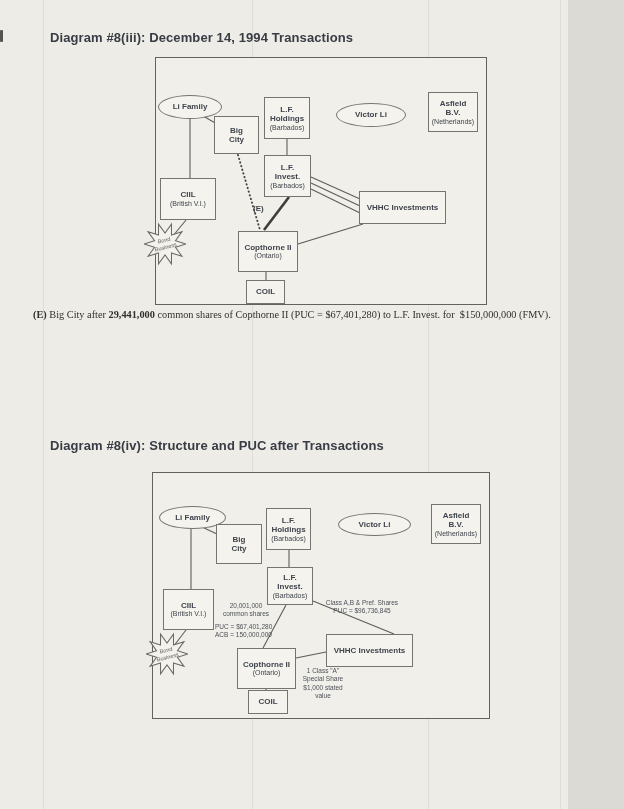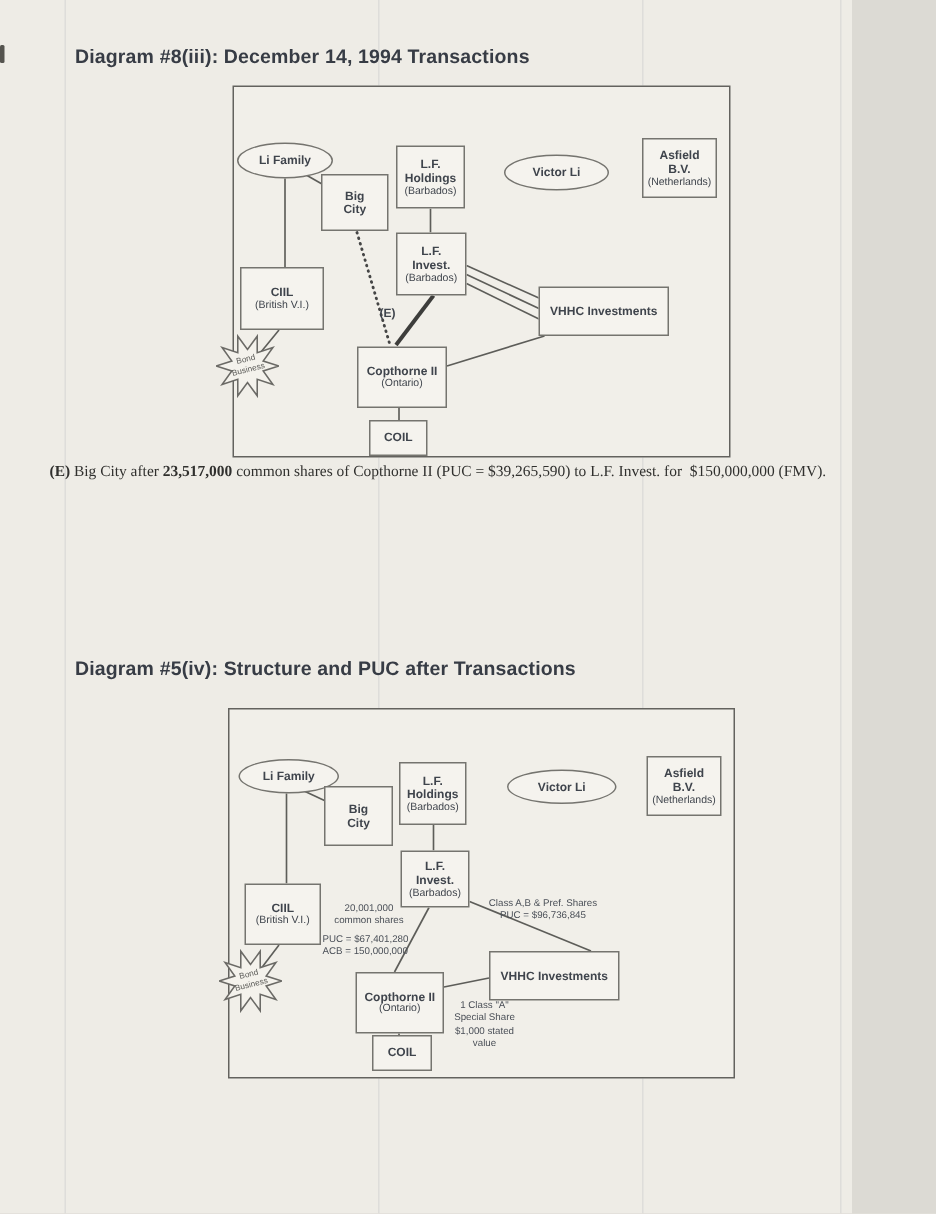--- a/index.html
+++ b/index.html
@@ -129,23 +129,23 @@
     <div class="elabel" id="d1-elabel">(E)</div>
     <div class="burst" id="d1-burst">
       <svg viewBox="0 0 40 44">
         <polygon points="40,22 30,25.2 36.2,33.8 26.2,30.5 26.2,41 20,32.5 13.8,41 13.8,30.5 3.8,33.8 10,25.2 0,22 10,18.8 3.8,10.2 13.8,13.5 13.8,3 20,11.5 26.2,3 26.2,13.5 36.2,10.2 30,18.8" fill="#f4f2ec" stroke="#6b6a66" stroke-width="1"></polygon>
       </svg>
       <div class="bond-label">Bond
 Business</div>
     </div>
   </div>
 
-  <div class="caption"><b>(E)</b><span> Big City after </span><b>23,517,000</b><span> common shares of Copthorne II (PUC = $39,265,590) to L.F. Invest. for  $150,000,000 (FMV).</span></div>
-
-  <div class="title" id="title2">Diagram #5(iv): Structure and PUC after Transactions</div>
+  <div class="caption"><b>(E)</b><span> Big City after </span><b>29,441,000</b><span> common shares of Copthorne II (PUC = $67,401,280) to L.F. Invest. for  $150,000,000 (FMV).</span></div>
+
+  <div class="title" id="title2">Diagram #8(iv): Structure and PUC after Transactions</div>
 
   <div class="dframe" id="d2">
     <svg class="conn" viewBox="0 0 336 245">
       <line x1="38" y1="56" x2="38" y2="116" stroke="#5d5d59" stroke-width="1.1"></line>
       <line x1="49" y1="54" x2="64" y2="61" stroke="#5d5d59" stroke-width="1.1"></line>
       <line x1="136" y1="77" x2="136" y2="94" stroke="#5d5d59" stroke-width="1.1"></line>
       <line x1="133" y1="132" x2="110" y2="175" stroke="#5d5d59" stroke-width="1.1"></line>
       <line x1="160" y1="128" x2="241" y2="161" stroke="#5d5d59" stroke-width="1.1"></line>
       <line x1="173" y1="179" x2="143" y2="185" stroke="#5d5d59" stroke-width="1.1"></line>
       <line x1="113" y1="214" x2="113" y2="219" stroke="#5d5d59" stroke-width="1.1"></line>

